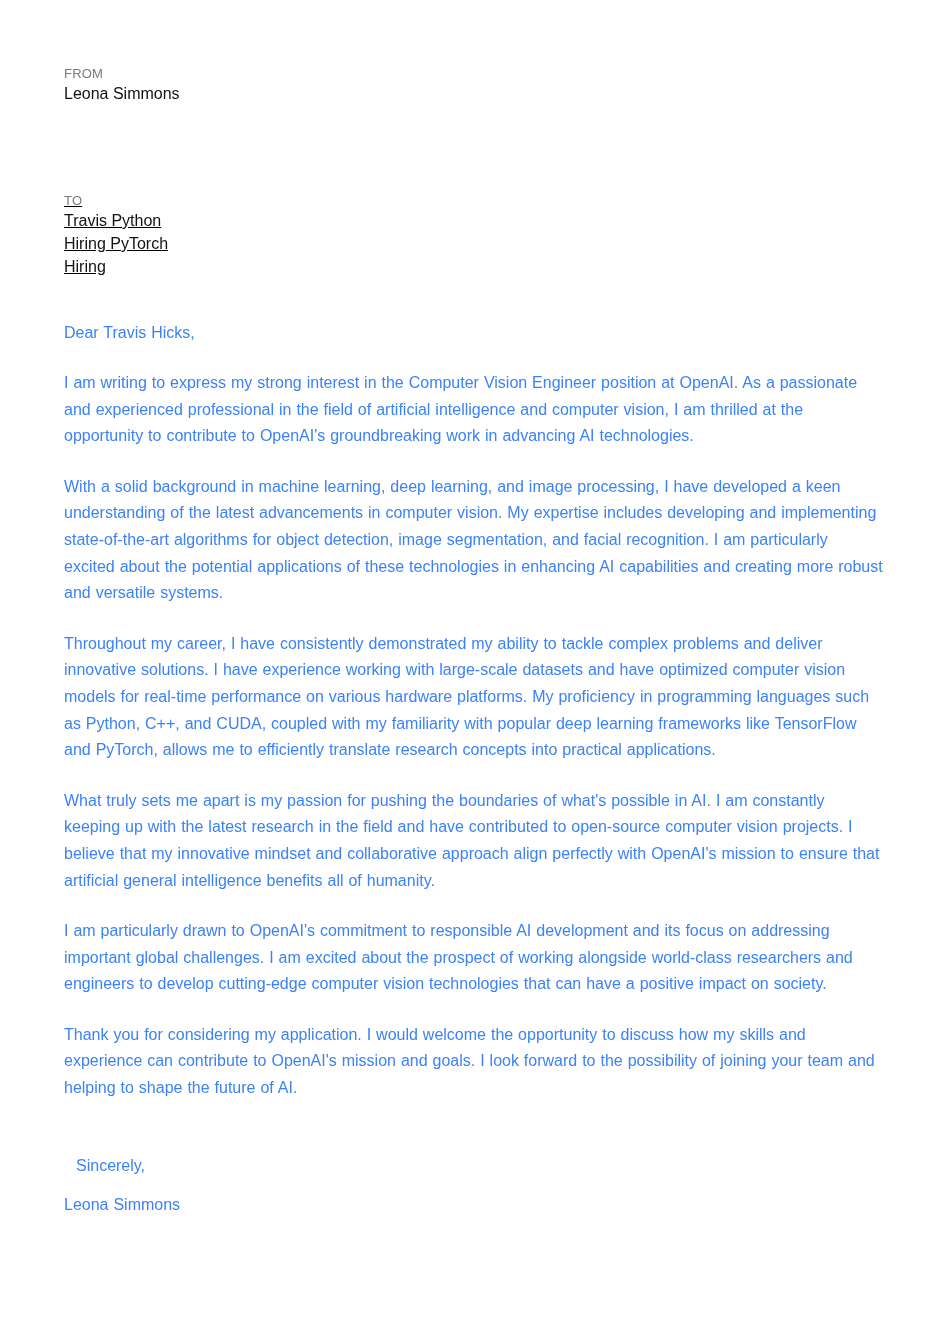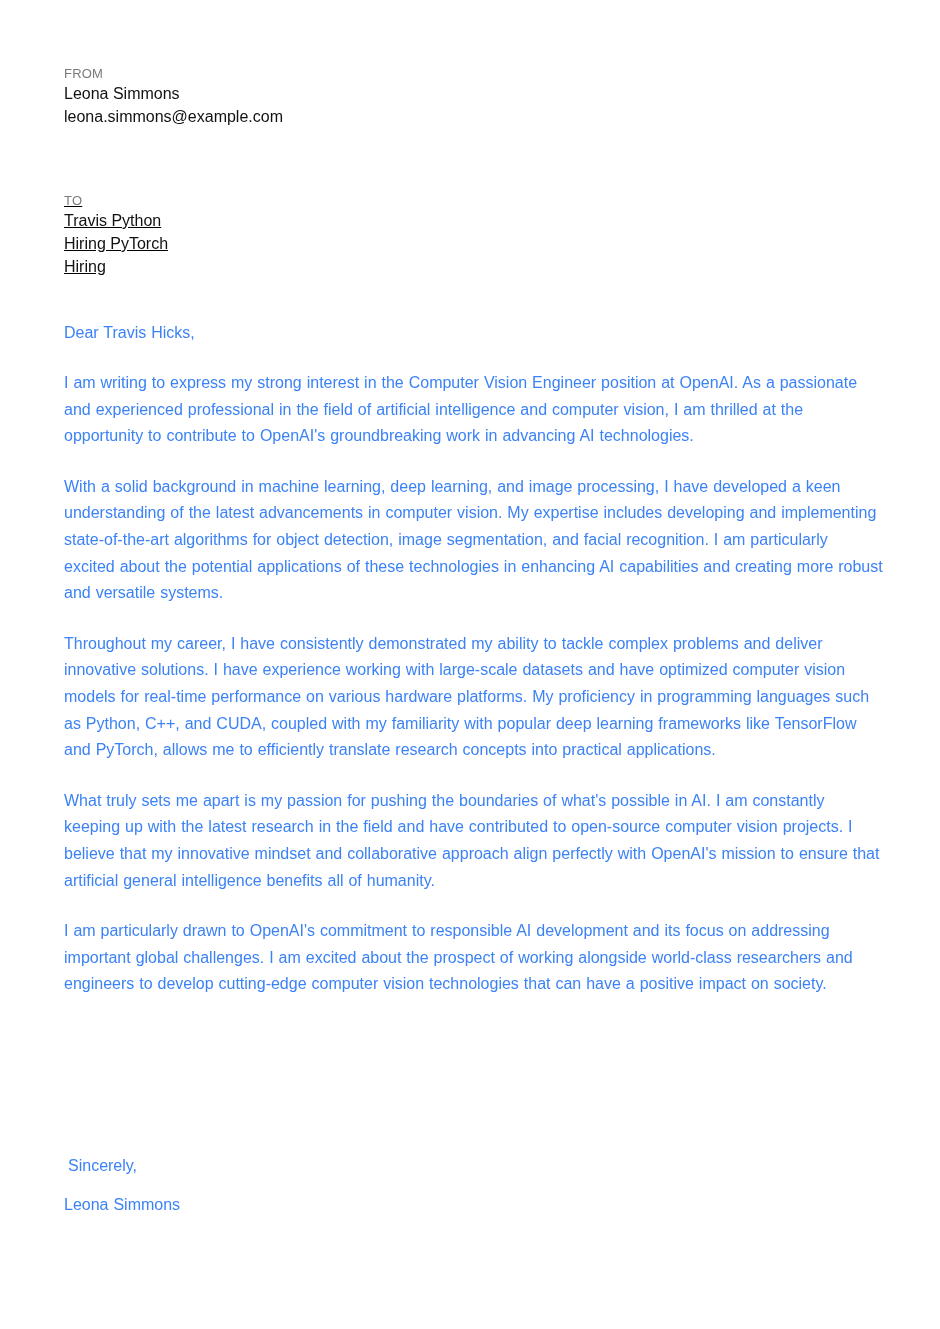--- a/index.html
+++ b/index.html
@@ -60,52 +60,52 @@
       top: 370px;
       left: 0;
       width: 830px;
     }
     .paragraphs p {
       margin: 0 11px 24px 0;
     }
     .closing {
       position: absolute;
       top: 1153px;
-      left: 4px;
+      left: 12px;
     }
     .signature {
       position: absolute;
       top: 1192px;
       left: 0;
     }
   </style>
 </head>
 <body>
 
 <div class="page">
 
   <div class="from-block">
     <div class="label">FROM</div>
     <div class="contact-line">Leona Simmons</div>
-    <div class="contact-line">leona.simmons@example.com</div>
   </div>
 
   <div class="to-block">
     <div class="label">TO</div>
     <div class="contact-line">Travis Python</div>
     <div class="contact-line">Hiring PyTorch</div>
     <div class="contact-line">Hiring</div>
   </div>
 
   <p class="body-text salutation">Dear Travis Hicks,</p>
 
   <div class="paragraphs">
     <p class="body-text">I am writing to express my strong interest in the Computer Vision Engineer position at OpenAI. As a passionate and experienced professional in the field of artificial intelligence and computer vision, I am thrilled at the opportunity to contribute to OpenAI's groundbreaking work in advancing AI technologies.</p>
     <p class="body-text">With a solid background in machine learning, deep learning, and image processing, I have developed a keen understanding of the latest advancements in computer vision. My expertise includes developing and implementing state-of-the-art algorithms for object detection, image segmentation, and facial recognition. I am particularly excited about the potential applications of these technologies in enhancing AI capabilities and creating more robust and versatile systems.</p>
     <p class="body-text">Throughout my career, I have consistently demonstrated my ability to tackle complex problems and deliver innovative solutions. I have experience working with large-scale datasets and have optimized computer vision models for real-time performance on various hardware platforms. My proficiency in programming languages such as Python, C++, and CUDA, coupled with my familiarity with popular deep learning frameworks like TensorFlow and PyTorch, allows me to efficiently translate research concepts into practical applications.</p>
     <p class="body-text">What truly sets me apart is my passion for pushing the boundaries of what's possible in AI. I am constantly keeping up with the latest research in the field and have contributed to open-source computer vision projects. I believe that my innovative mindset and collaborative approach align perfectly with OpenAI's mission to ensure that artificial general intelligence benefits all of humanity.</p>
     <p class="body-text">I am particularly drawn to OpenAI's commitment to responsible AI development and its focus on addressing important global challenges. I am excited about the prospect of working alongside world-class researchers and engineers to develop cutting-edge computer vision technologies that can have a positive impact on society.</p>
+    <p class="body-text">Thank you for considering my application. I would welcome the opportunity to discuss how my skills and experience can contribute to OpenAI's mission and goals. I look forward to the possibility of joining your team and helping to shape the future of AI.</p>
   </div>
 
   <p class="body-text closing">Sincerely,</p>
   <p class="body-text signature">Leona Simmons</p>
 
 </div>
 
 </body></html>

